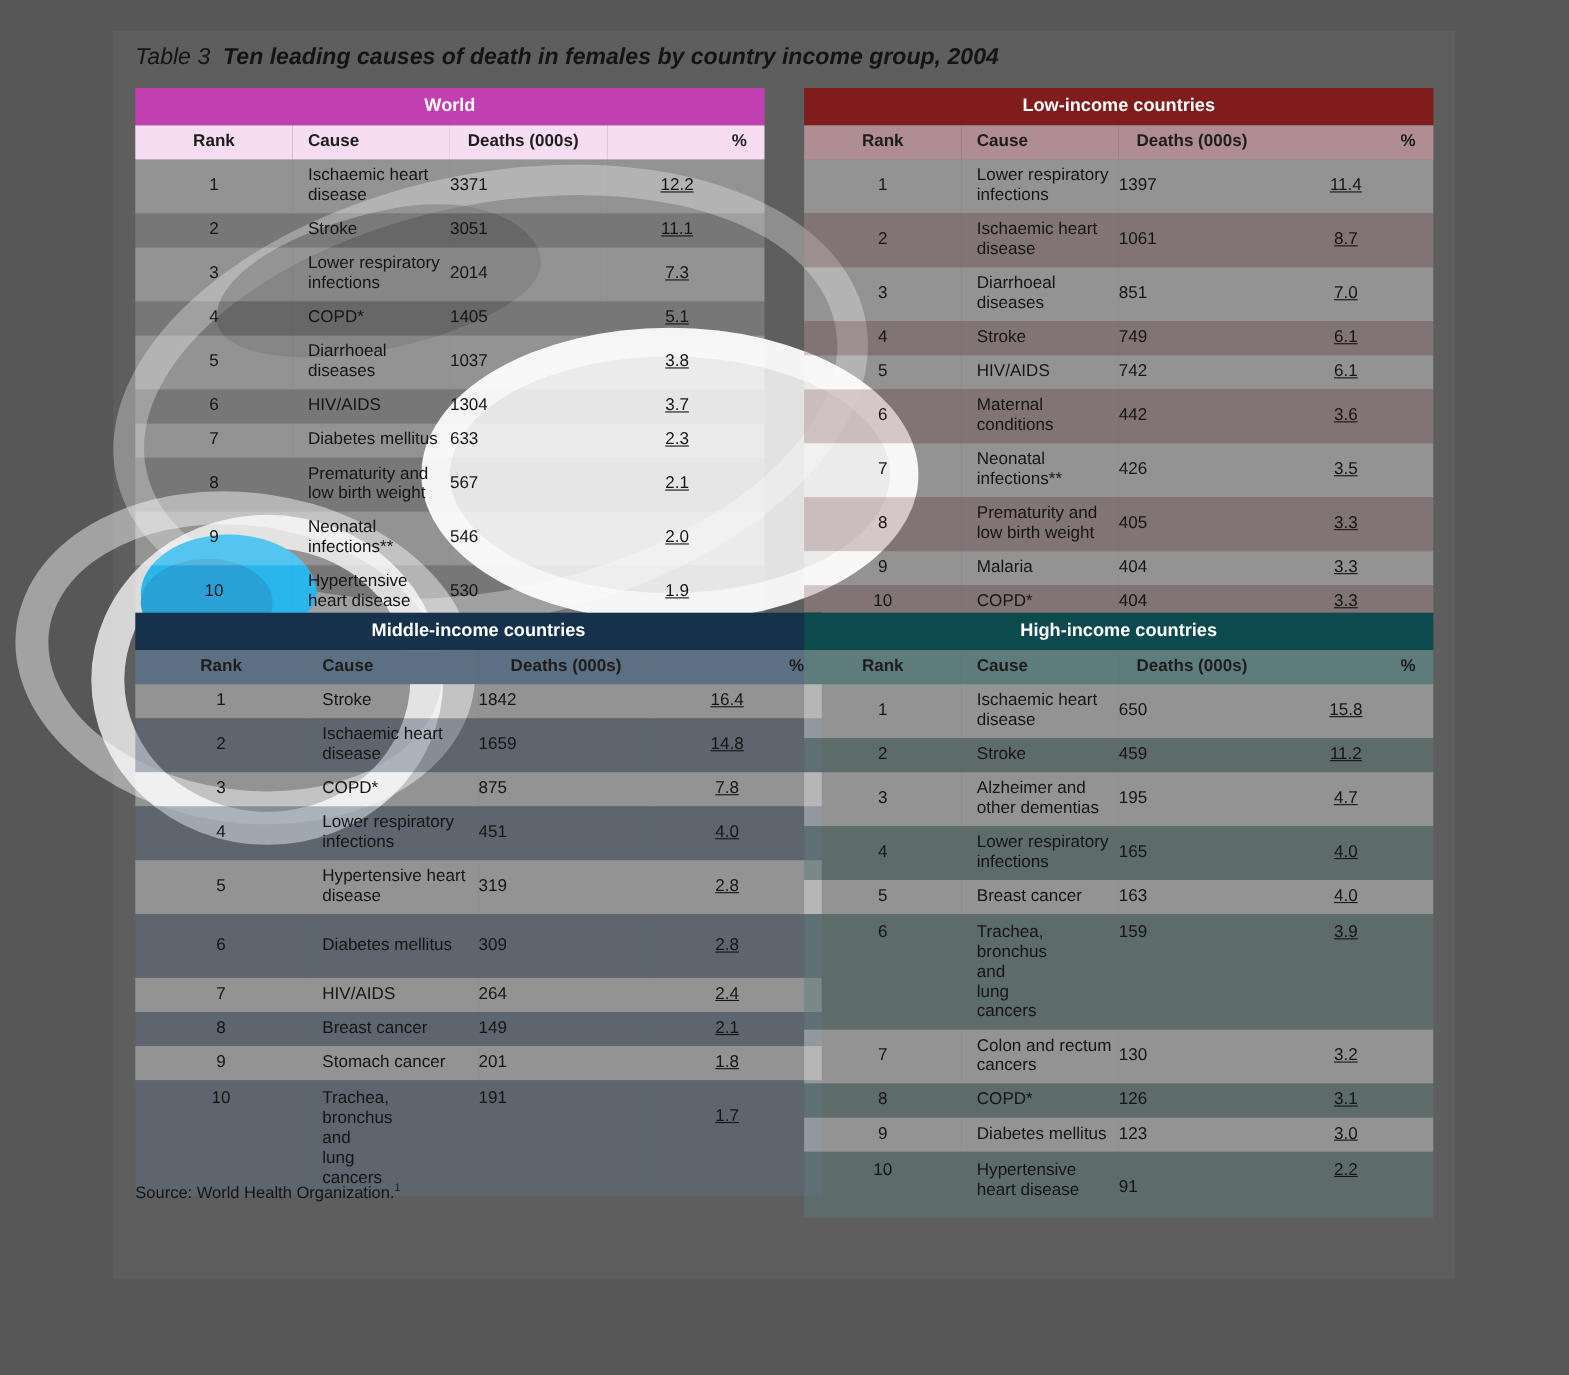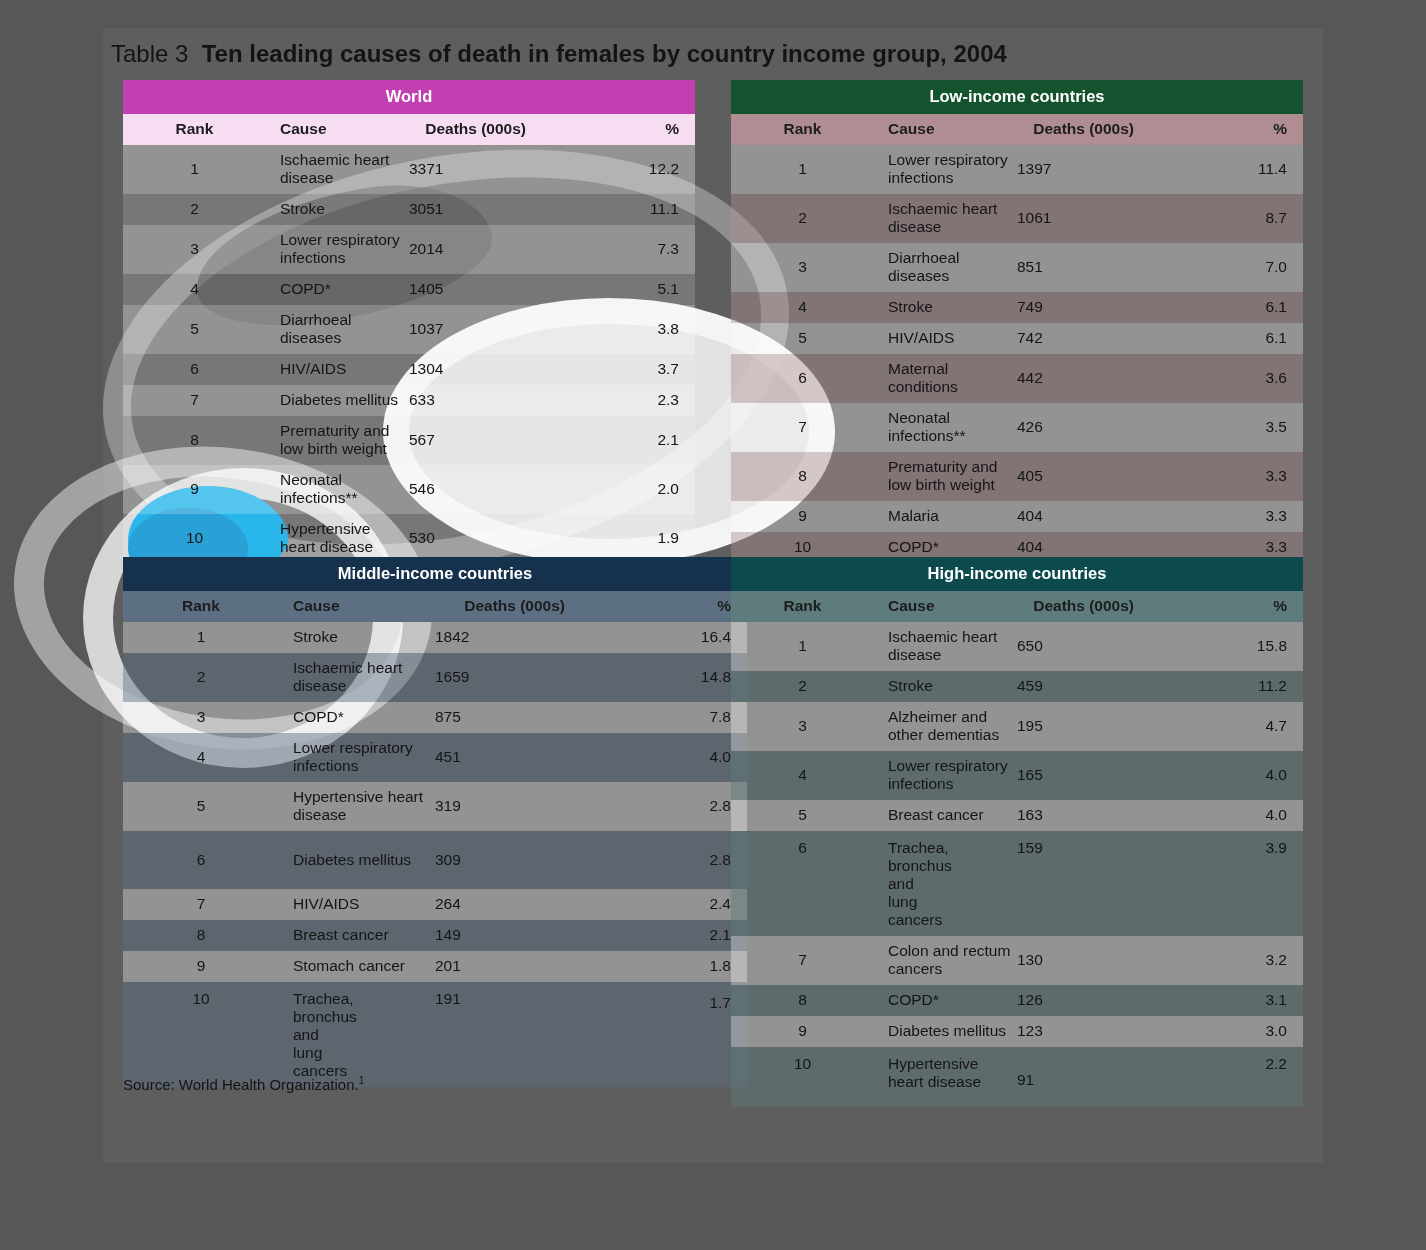--- a/index.html
+++ b/index.html
@@ -50,22 +50,22 @@
     background:#0090cf;
     border-radius:50%;
   }
   .whitecurve{
     left:-20px;top:440px;width:260px;height:240px;
     border:30px solid rgba(255,255,255,0.75);
     border-radius:50%;
   }
 
   .title{
-    position:absolute;left:8px;top:12px;
-    font-size:24px;color:#141414;white-space:nowrap;
+    position:absolute;left:20px;top:12px;
+    font-size:21px;color:#141414;white-space:nowrap;font-style:italic;
   }
   .title b{font-weight:bold;}
 
   .grid{position:absolute;left:20px;top:52px;width:1180px;}
   .tblwrap{position:absolute;}
   .tbl{width:100%;border-collapse:collapse;table-layout:fixed;}
   .band{
     text-align:center;color:#ffffff;font-weight:bold;font-size:16.5px;
     padding:7px 0 8px 0;
   }
@@ -74,29 +74,29 @@
     padding:6px 0 7px 0;
   }
   .hdr .c-rank{text-align:center;}
   .hdr .c-cause{text-align:left;padding-left:14px;}
   .hdr .c-deaths{text-align:right;padding-right:26px;}
   .hdr .c-pct{text-align:right;padding-right:16px;}
   td{font-size:15.5px;color:#151515;padding:6px 0 7px 0;}
   td.rank{text-align:center;width:68px;}
   td.cause{text-align:left;padding-left:14px;}
   td.deaths{text-align:left;padding-right:26px;width:120px;}
-  td.pct{text-align:right;padding-right:16px;width:70px;}
+  td.pct{text-align:center;padding-right:16px;width:70px;text-decoration:underline;}
 
   
   .t-world .band{background:#c13fb0;}
   .t-world .hdr{background:#f7ddf2;}
   .t-world tbody tr:nth-child(odd){background:rgba(255,255,255,0.33);}
   .t-world tbody tr:nth-child(even){background:rgba(255,255,255,0.16);}
   
-  .t-low .band{background:#14532d;}
+  .t-low .band{background:#7f1d1d;}
   .t-low .hdr{background:#b08d93;}
   .t-low tbody tr:nth-child(odd){background:rgba(255,255,255,0.33);}
   .t-low tbody tr:nth-child(even){background:rgba(176,141,147,0.45);}
   
   .t-mid .band{background:#15314b;}
   .t-mid .hdr{background:#5d7083;}
   .t-mid tbody tr:nth-child(odd){background:rgba(255,255,255,0.33);}
   .t-mid tbody tr:nth-child(even){background:rgba(93,112,131,0.45);}
   
   .t-high .band{background:#0d4a4e;}
@@ -352,21 +352,21 @@
           <tr>
               <td class="rank">9</td>
               <td class="cause">Stomach cancer</td>
               <td class="deaths">201</td>
               <td class="pct">1.8</td>
             </tr>
           <tr style="height:60px">
               <td class="rank" style="vertical-align:top;padding-top:8px">10</td>
               <td class="cause" style="vertical-align:top;padding-top:8px;padding-right:120px">Trachea, bronchus and lung cancers</td>
               <td class="deaths" style="vertical-align:top;padding-top:8px">191</td>
-              <td class="pct" style="vertical-align:top;padding-top:12px">1.7</td>
+              <td class="pct" style="vertical-align:top;padding-top:24px">1.7</td>
             </tr>
         </tbody>
       </table>
     </div>
 
     <div class="tblwrap" style="left:608px;top:477px;width:572px;">
       <table class="tbl t-high">
         <thead>
           <tr>
               <th class="band" colspan="4">High-income countries</th>

